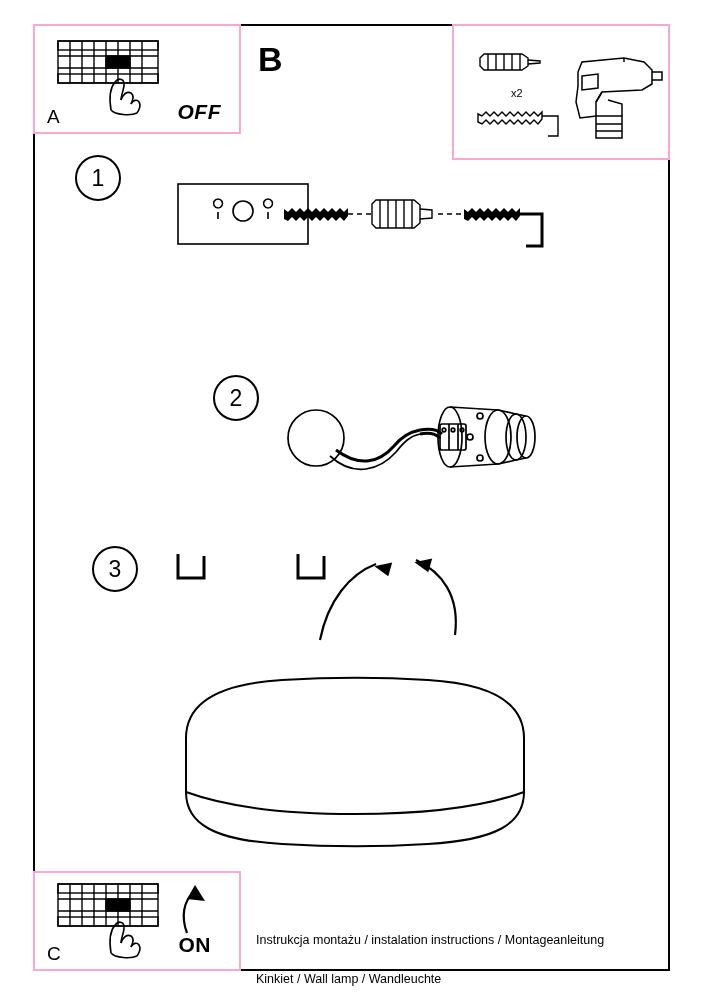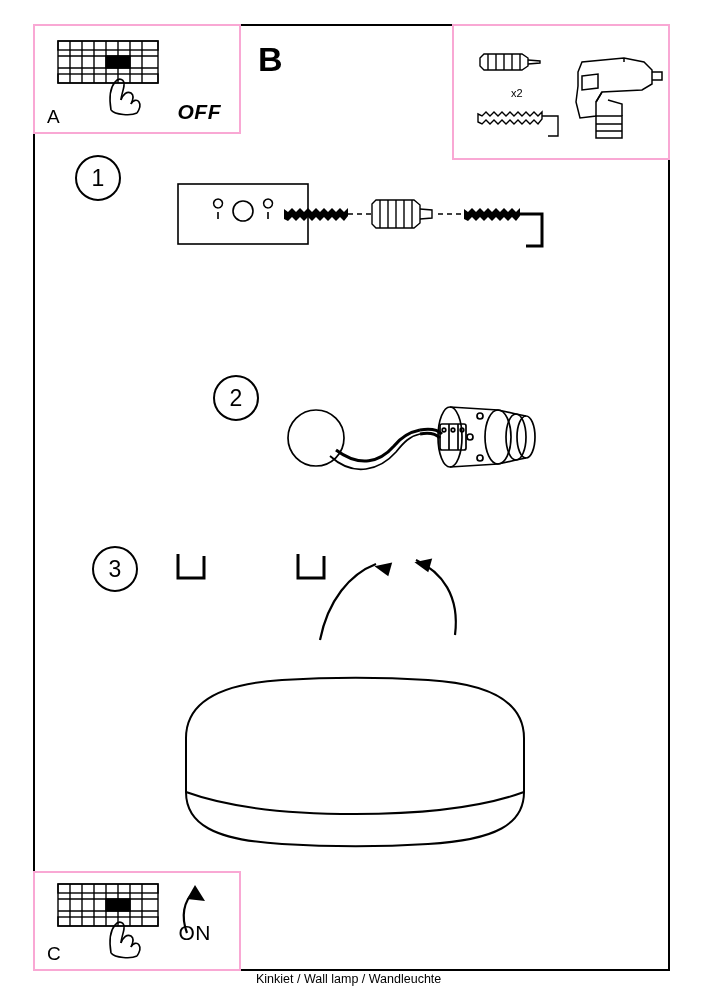--- a/index.html
+++ b/index.html
@@ -87,23 +87,23 @@
   }
   #panel-c .letter {
     position: absolute;
     left: 12px;
     bottom: 4px;
     font-size: 19px;
   }
   #panel-c .word {
     position: absolute;
     right: 28px;
-    bottom: 24px;
+    bottom: 12px;
     font-size: 21px;
-    font-weight: normal;
+    font-weight: bold;
     letter-spacing: 0.5px;
   }
   
   .step-circle {
     position: absolute;
     width: 46px;
     height: 46px;
     border: 2px solid #000000;
     border-radius: 50%;
     box-sizing: border-box;
@@ -342,15 +342,16 @@
         <g fill="none" stroke="#000" stroke-width="2.2">
           <path d="M12 52 C6 36 8 20 20 10"></path>
         </g>
         <path d="M20 4 L30 20 L12 18 Z" fill="#000"></path>
       </svg>
     </div>
     <div class="letter">C</div>
     <div class="word">ON</div>
   </div>
 
+  <div class="footer-text" id="footer-line-1">Instrukcja montażu / instalation instructions / Montageanleitung</div>
   <div class="footer-text" id="footer-line-2">Kinkiet / Wall lamp / Wandleuchte</div>
 
 </div>
 
 </body></html>

